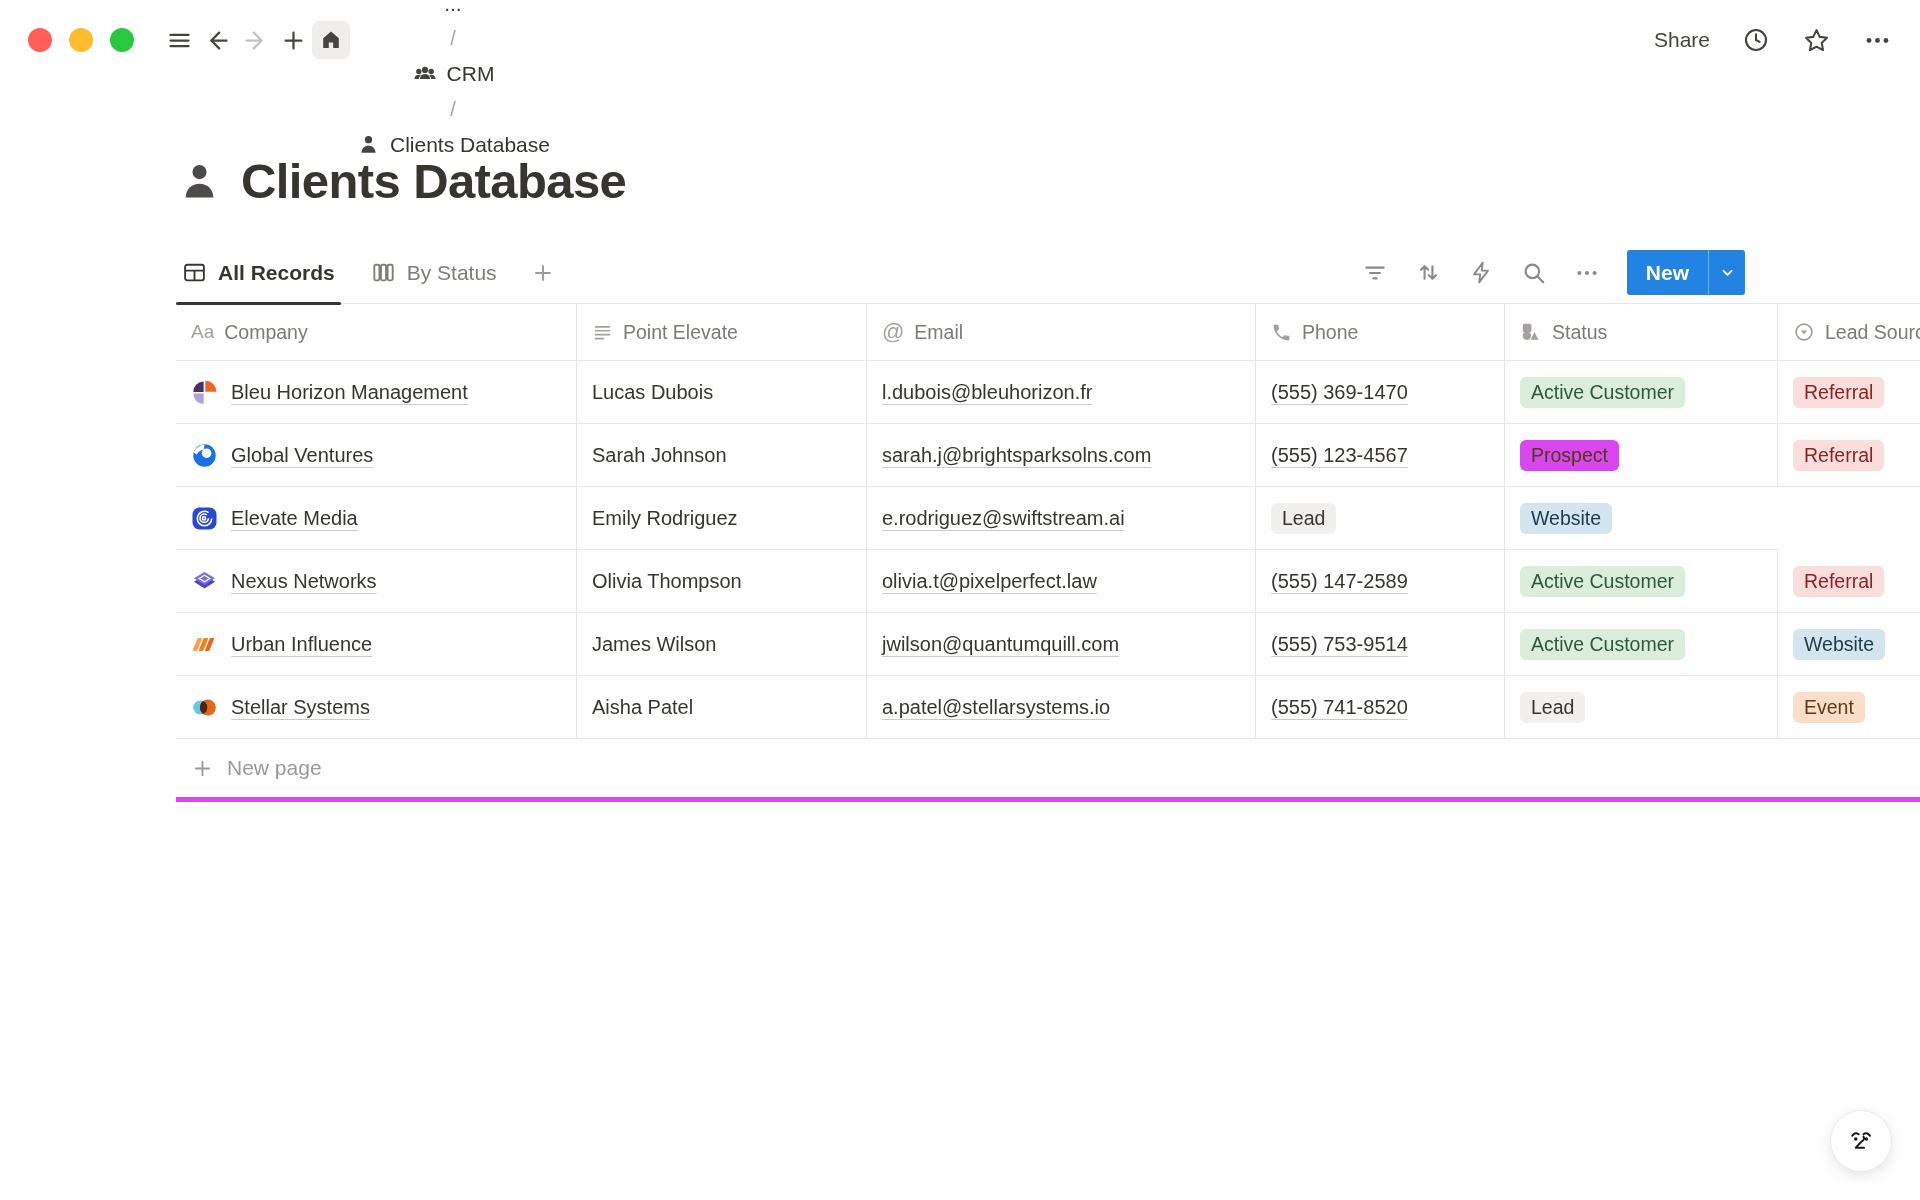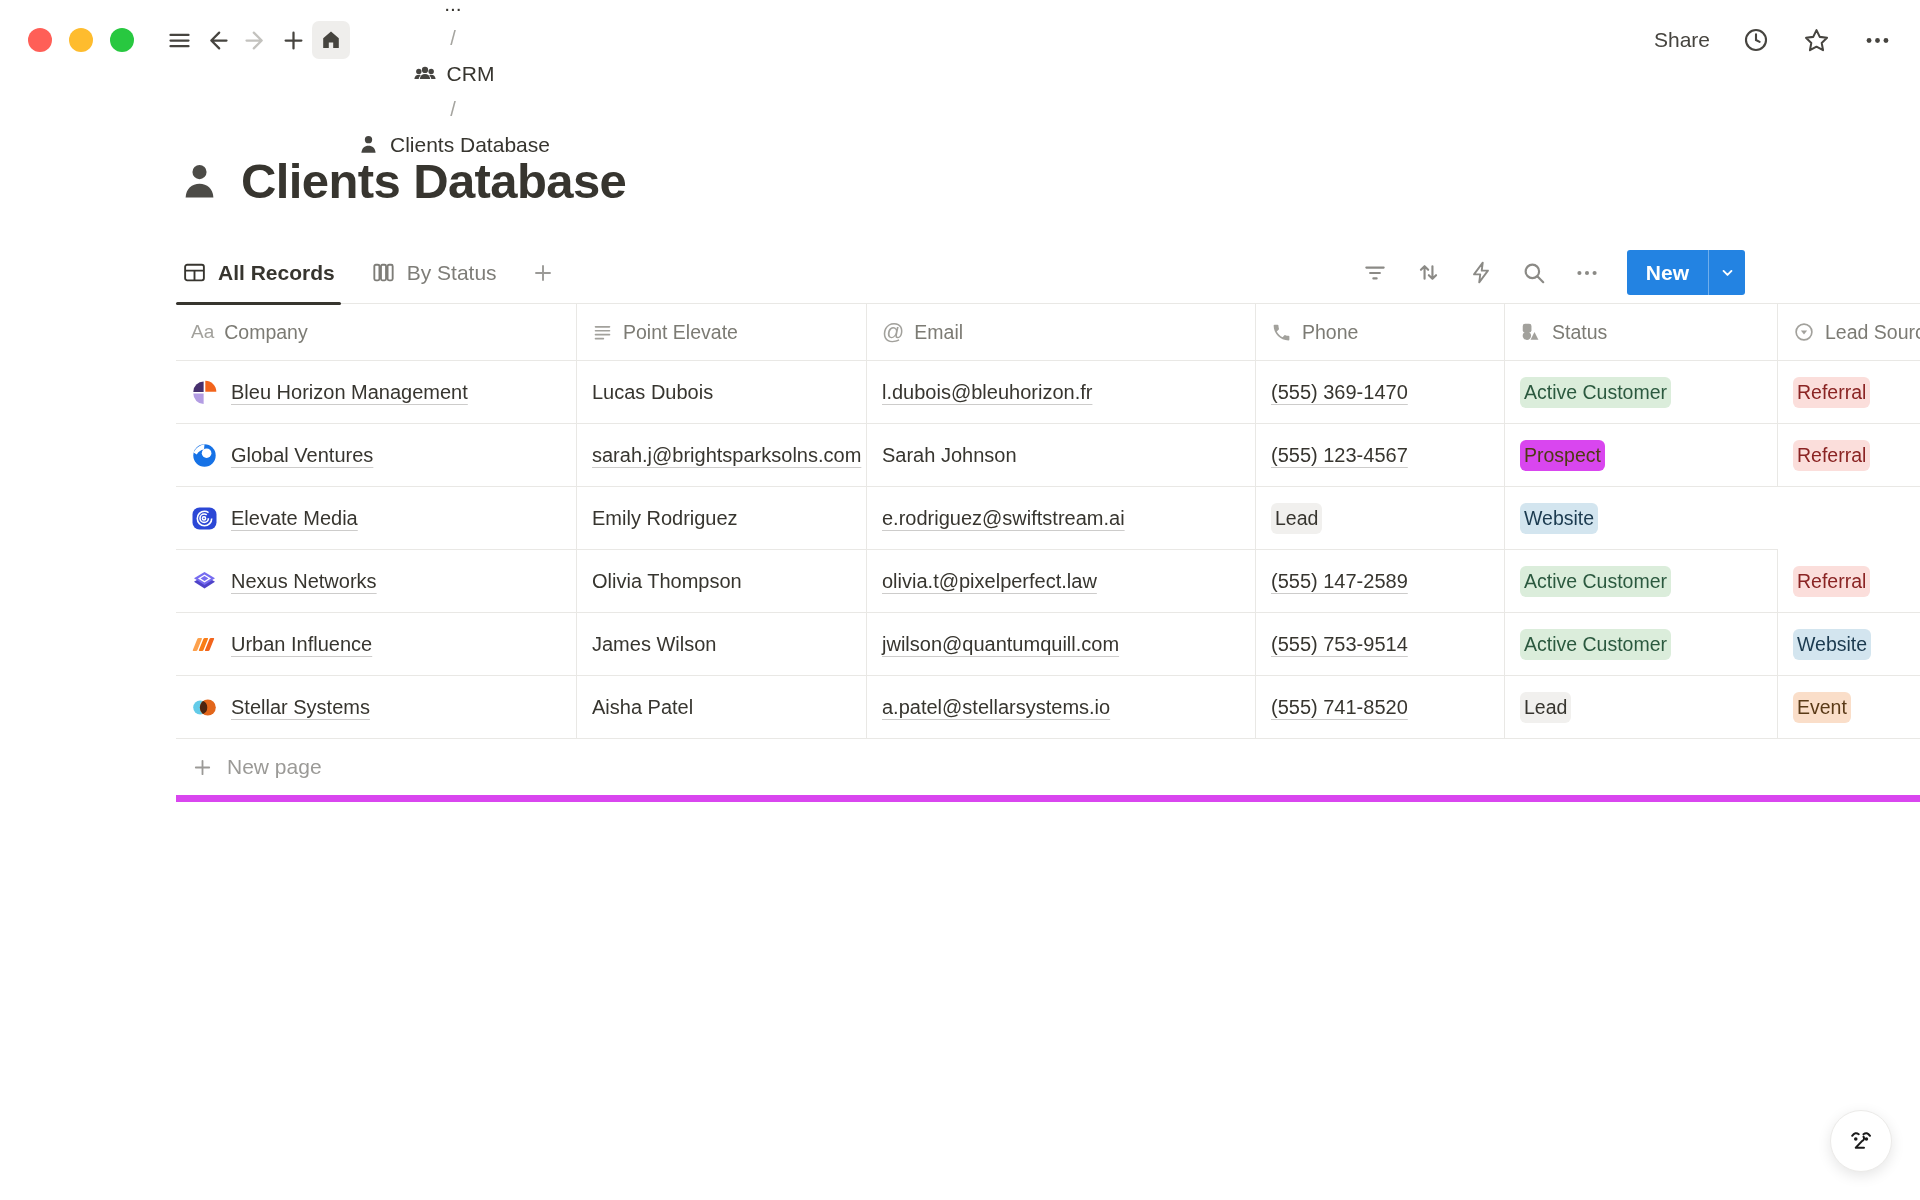--- a/index.html
+++ b/index.html
@@ -54,23 +54,23 @@
   .thead .cell { height:57px; color:#7C7B74; font-size:19.5px; gap:10px; }
   .cell { display:flex; align-items:center; padding:0 15px;
     border-right:1px solid #E9E8E5; border-bottom:1px solid #E9E8E5; }
   .trow .cell { height:63px; font-size:20px; }
   .hicon { display:flex; color:#A2A19C; flex:none; }
   .hicon-text { font-size:19px; color:#A2A19C; }
   .c-company { gap:13px; font-weight:500; }
   .logo { width:27px; height:27px; display:flex; flex:none; }
   .u { text-decoration:underline; text-decoration-color:rgba(55,53,47,0.25);
     text-underline-offset:5px; text-decoration-thickness:1px; }
-  .badge { padding:4px 4px; border-radius:6px; font-size:19.5px; white-space:nowrap; }
+  .badge { padding:4px 11px; border-radius:6px; font-size:19.5px; white-space:nowrap; }
   .newpage { display:flex; align-items:center; gap:13px; height:63px; color:#9B9A97;
-    font-size:21px; padding:0 15px; width:1744px; border-bottom:7px solid #d946ef; }
+    font-size:21px; padding:0 15px; width:1744px; border-bottom:5px solid #d946ef; }
 
   
   .fab { position:absolute; right:28px; bottom:28px; width:62px; height:62px;
     border-radius:50%; background:#fff; border:1px solid #ECEBE9;
     box-shadow:0 4px 14px rgba(0,0,0,0.10); display:flex; align-items:center;
     justify-content:center; color:#1b1b1b; }
 
   svg { display:block; }
 </style>
 </head>
@@ -353,24 +353,24 @@
       <span class="logo">
               <svg width="27" height="27" viewBox="0 0 27 27">
                 <circle cx="13.5" cy="13.5" r="11.2" fill="#1672E6"></circle>
                 <circle cx="15.6" cy="11.2" r="4.8" fill="#fff"></circle>
                 <path d="M2.5 10.5 Q6 3.5 13.5 2.3 L13 7.4 Q8 8.2 5.8 12.4 Z" fill="#fff"></path>
               </svg>
             </span>
       <span class="u">Global Ventures</span>
     </div>
     <div class="cell">
+      <span>Sarah Johnson</span>
+    </div>
+    <div class="cell">
       <span class="u">sarah.j@brightsparksolns.com</span>
-    </div>
-    <div class="cell">
-      <span>Sarah Johnson</span>
     </div>
     <div class="cell">
       <span class="u">(555) 123-4567</span>
     </div>
     <div class="cell">
       <span class="badge" style="background: #d946ef; color: rgb(77, 59, 18);">Prospect</span>
     </div>
     <div class="cell" style="border-right:none;">
       <span class="badge" style="background: rgb(251, 222, 219); color: rgb(138, 36, 35);">Referral</span>
     </div>

